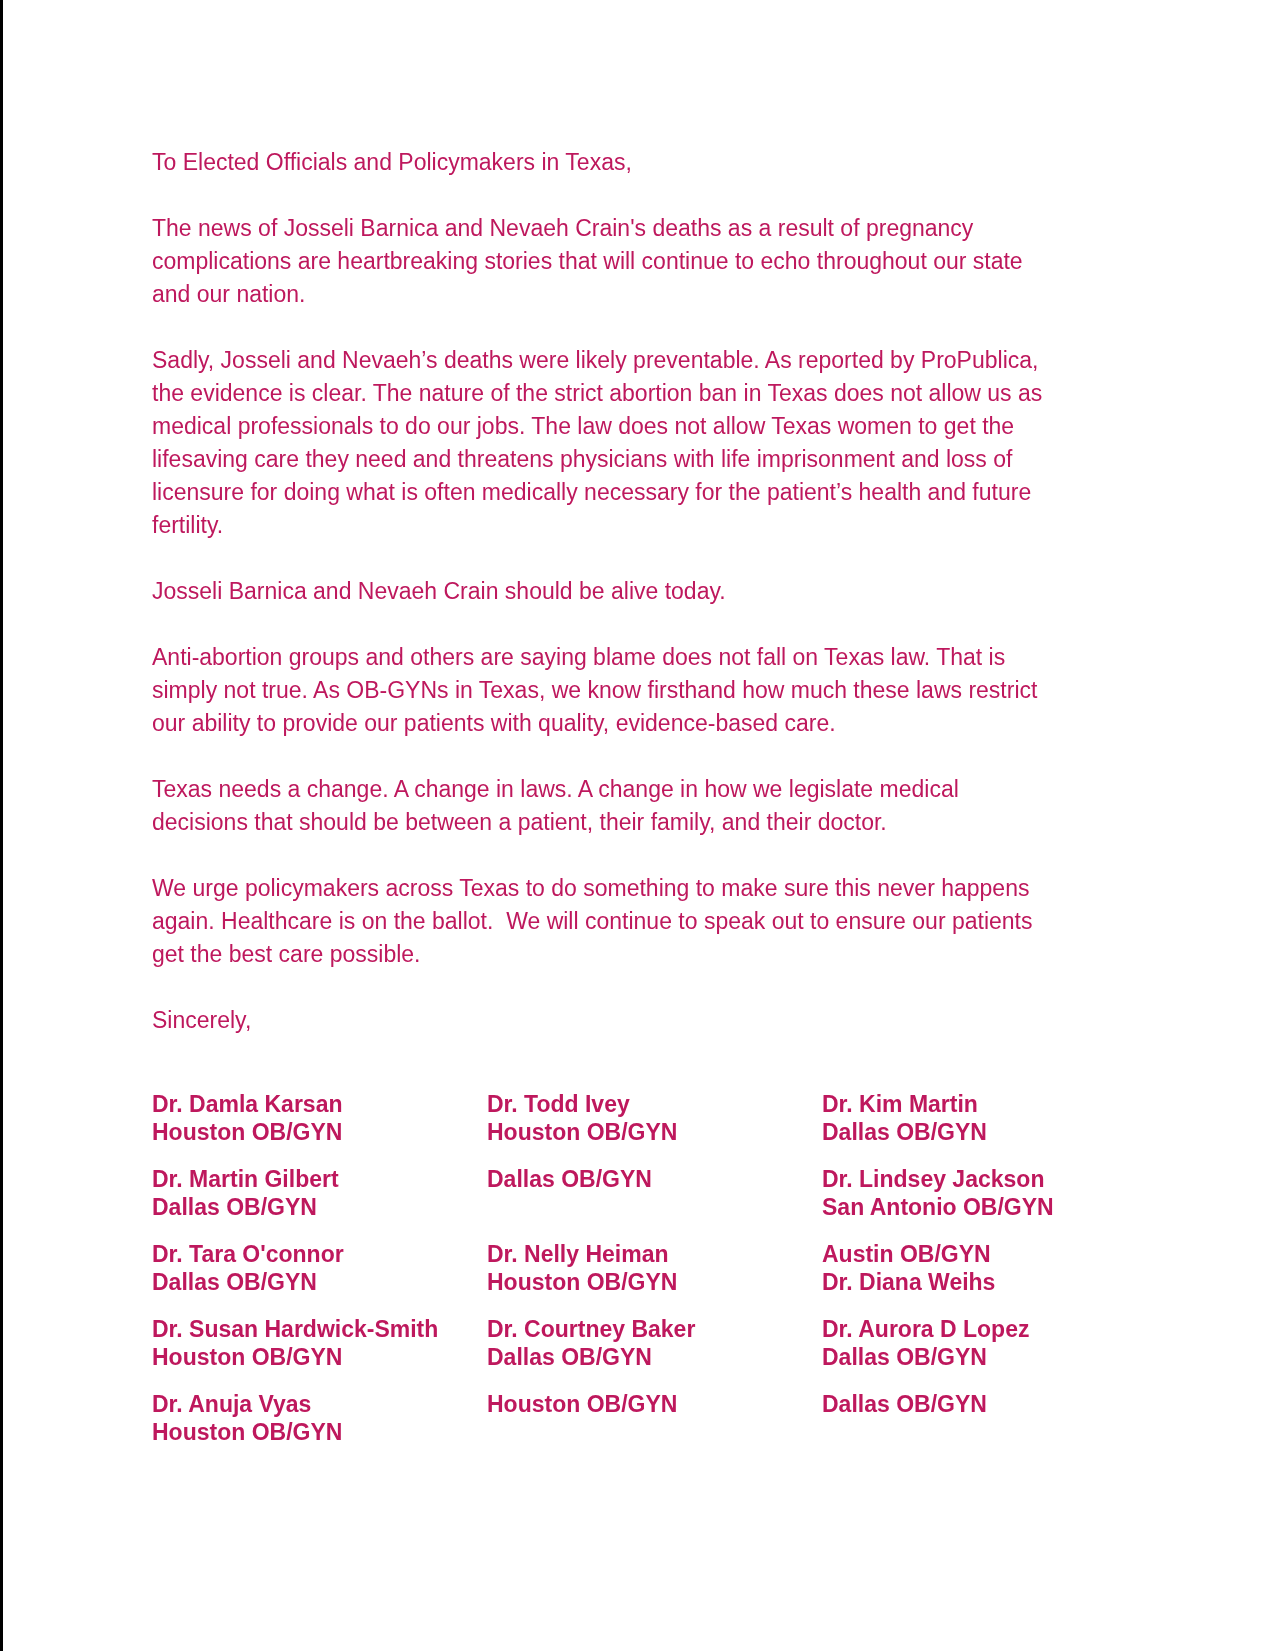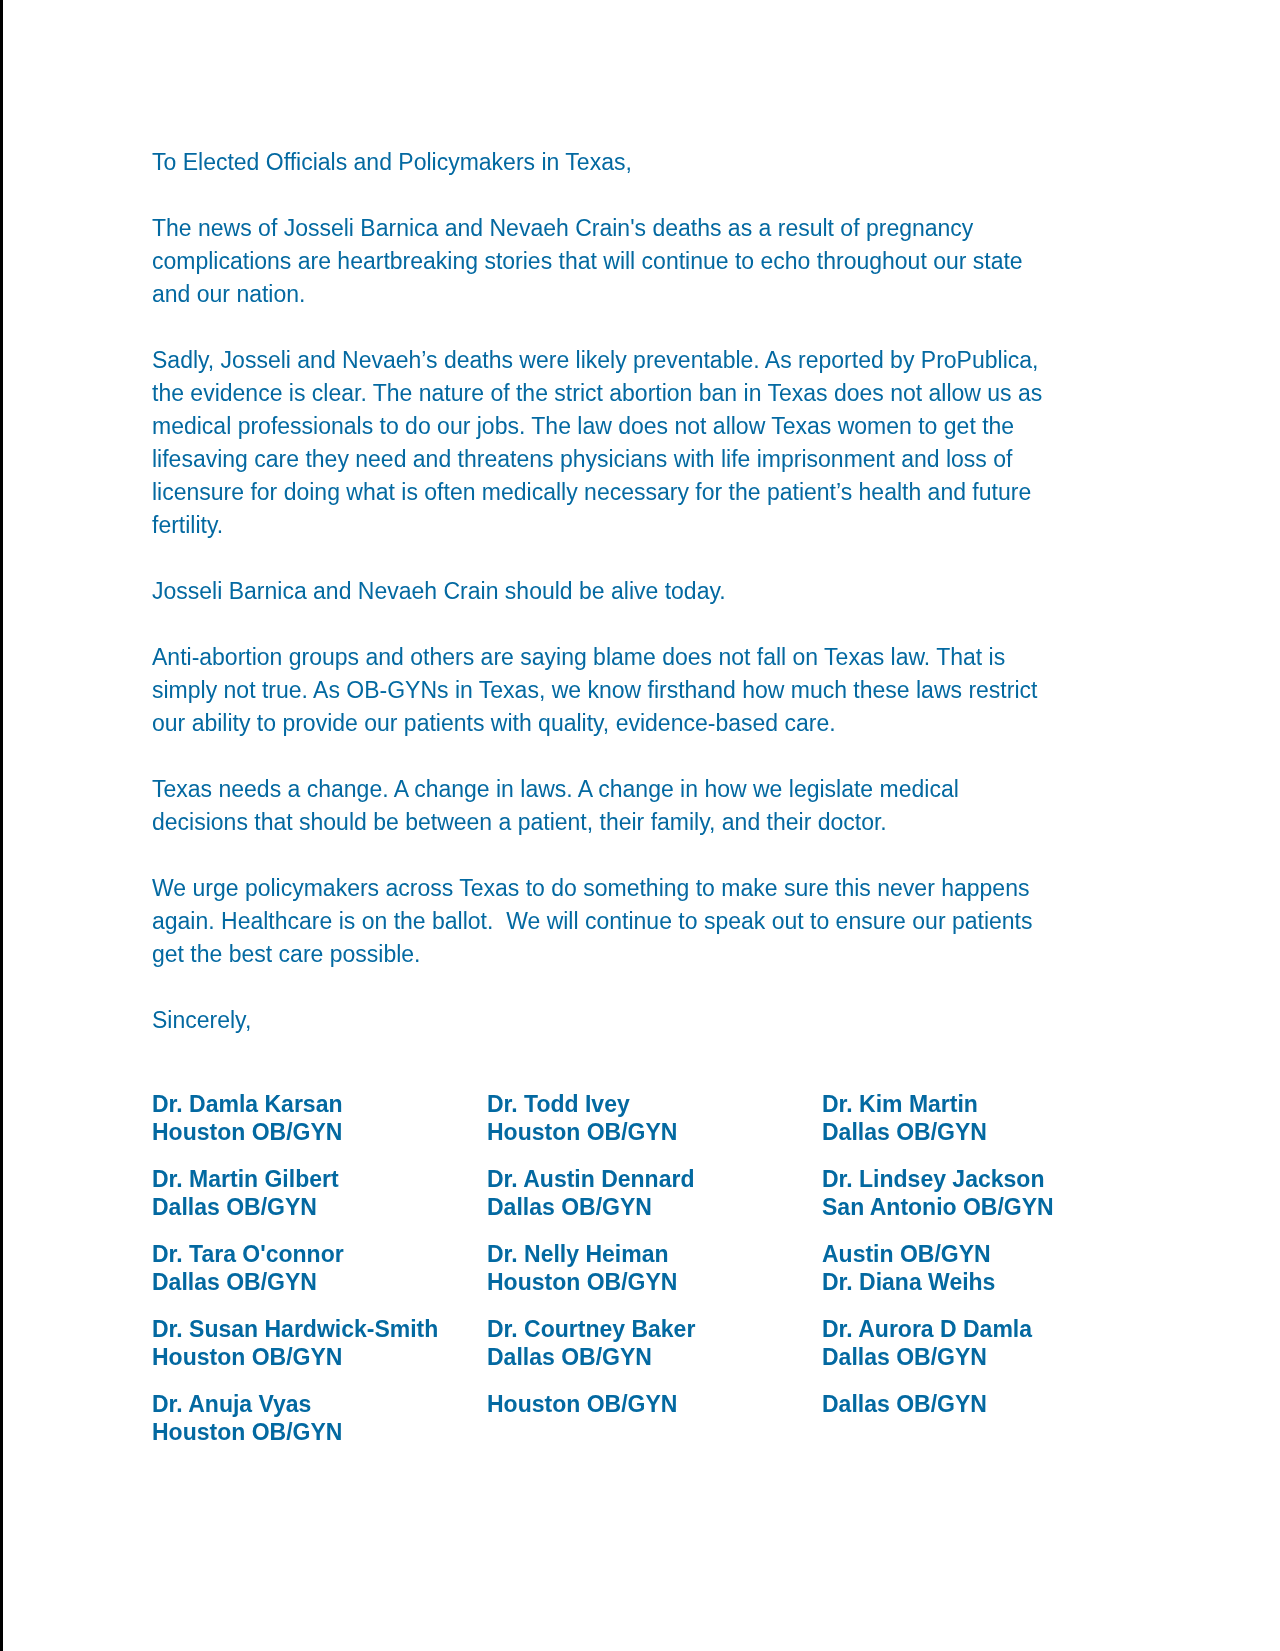--- a/index.html
+++ b/index.html
@@ -21,21 +21,21 @@
     top: 0;
     width: 3px;
     height: 100%;
     background: #000000;
   }
   .content {
     position: absolute;
     left: 152px;
     top: 146px;
     width: 1010px;
-    color: #0369a1;
+    color: #be185d;
     font-size: 23px;
     line-height: 33px;
   }
   .content p {
     margin: 0 0 33px 0;
     white-space: pre-line;
   }
   .signatures {
     margin-top: 53px;
     display: grid;
@@ -92,21 +92,20 @@
       <div class="sig">
         <div>Dr. Kim Martin</div>
         <div>Dallas OB/GYN</div>
       </div>
 
       <div class="sig">
         <div>Dr. Martin Gilbert</div>
         <div>Dallas OB/GYN</div>
       </div>
       <div class="sig">
-        <div>Dr. Austin Dennard</div>
         <div>Dallas OB/GYN</div>
       </div>
       <div class="sig">
         <div>Dr. Lindsey Jackson</div>
         <div>San Antonio OB/GYN</div>
       </div>
 
       <div class="sig">
         <div>Dr. Tara O'connor</div>
         <div>Dallas OB/GYN</div>
@@ -122,21 +121,21 @@
 
       <div class="sig">
         <div>Dr. Susan Hardwick-Smith</div>
         <div>Houston OB/GYN</div>
       </div>
       <div class="sig">
         <div>Dr. Courtney Baker</div>
         <div>Dallas OB/GYN</div>
       </div>
       <div class="sig">
-        <div>Dr. Aurora D Damla</div>
+        <div>Dr. Aurora D Lopez</div>
         <div>Dallas OB/GYN</div>
       </div>
 
       <div class="sig">
         <div>Dr. Anuja Vyas</div>
         <div>Houston OB/GYN</div>
       </div>
       <div class="sig">
         <div>Houston OB/GYN</div>
       </div>

